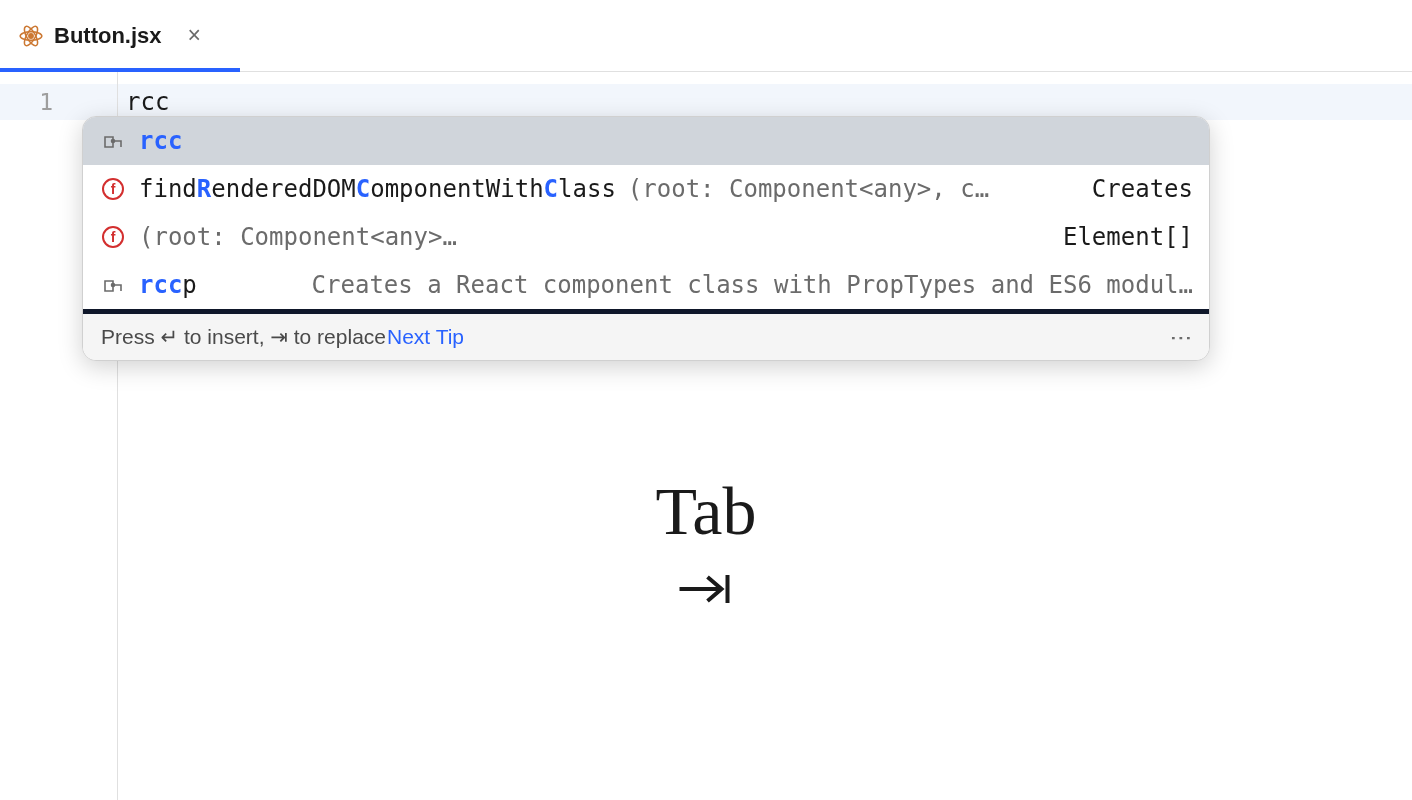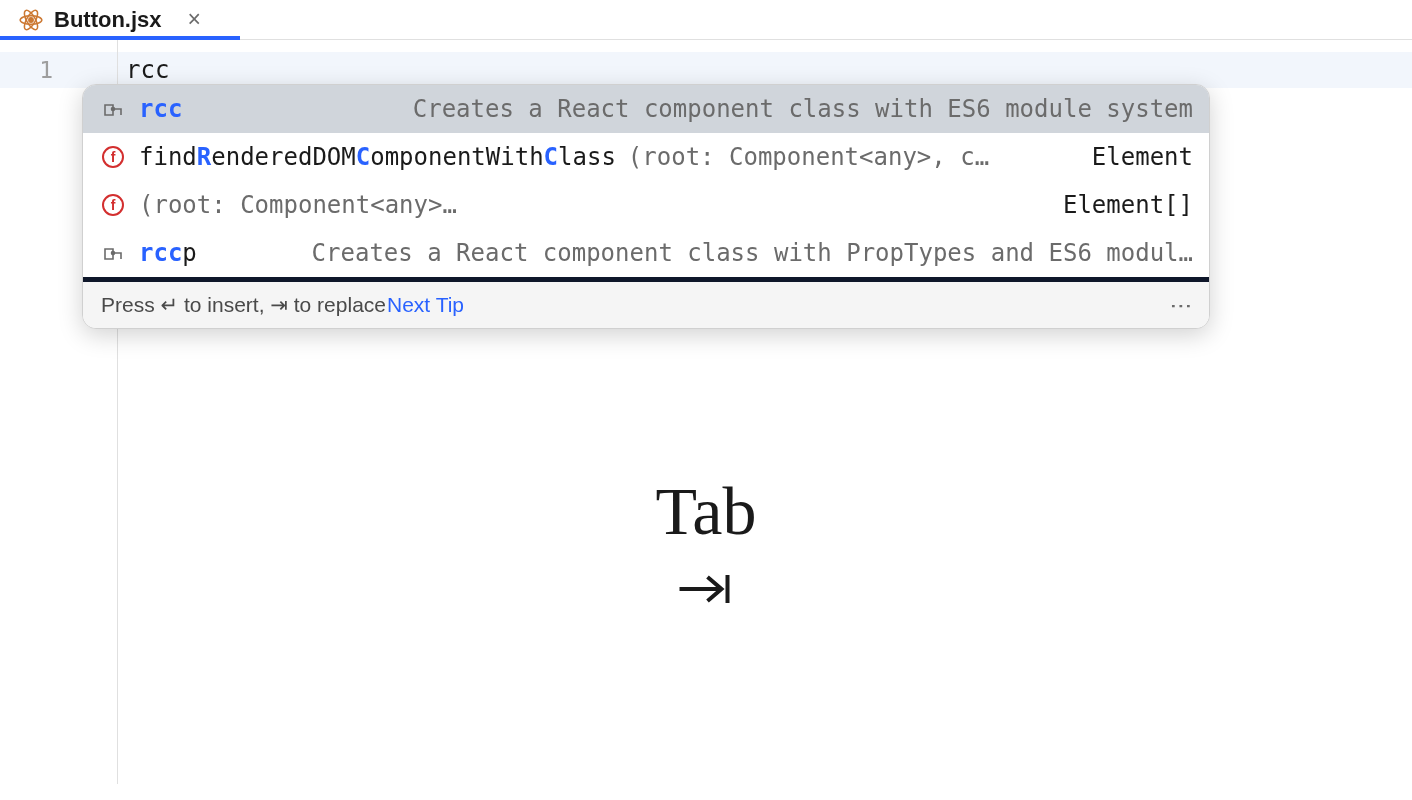--- a/index.html
+++ b/index.html
@@ -13,21 +13,21 @@
       background: #ffffff;
       width: 1412px;
       height: 800px;
       overflow: hidden;
       position: relative;
     }
     
     .tab-bar {
       display: flex;
       align-items: center;
-      height: 40px;
+      height: 72px;
       border-bottom: 1px solid #e0e0e0;
       position: relative;
     }
     
     .tab {
       display: flex;
       align-items: center;
       padding: 0 18px;
       height: 100%;
       gap: 10px;
@@ -281,30 +281,29 @@
 
       <div class="suggestion-item selected">
         <span class="icon-wrap">
           <svg class="live-template-icon" width="24" height="24" viewBox="0 0 24 24" fill="none" stroke="currentColor" stroke-width="1.6">
             <path d="M4 18 L4 8 L12 8 L12 18 Z"></path>
             <path d="M12 12 L20 12 L20 18"></path>
             <circle cx="12" cy="12" r="1.5" fill="currentColor"></circle>
           </svg>
         </span>
         <span class="matched-name">rcc</span>
-        <span class="suggestion-desc">Creates a React component class with ES6 module system</span>
       </div>
 
       <div class="suggestion-item">
         <span class="icon-wrap">
           <span class="function-icon">f</span>
         </span>
         <span class="suggestion-name"><span>find</span><span class="match">R</span><span>enderedDOM</span><span class="match">C</span><span>omponentWith</span><span class="match">C</span><span>lass</span></span>
           <span class="suggestion-rest">(root: Component&lt;any&gt;, c…</span>
-        <span class="suggestion-type">Element</span>
+        <span class="suggestion-type">Creates</span>
       </div>
 
       <div class="suggestion-item">
         <span class="icon-wrap">
           <span class="function-icon">f</span>
         </span>
           <span class="suggestion-rest">(root: Component&lt;any&gt;…</span>
         <span class="suggestion-type">Element[]</span>
       </div>
 

